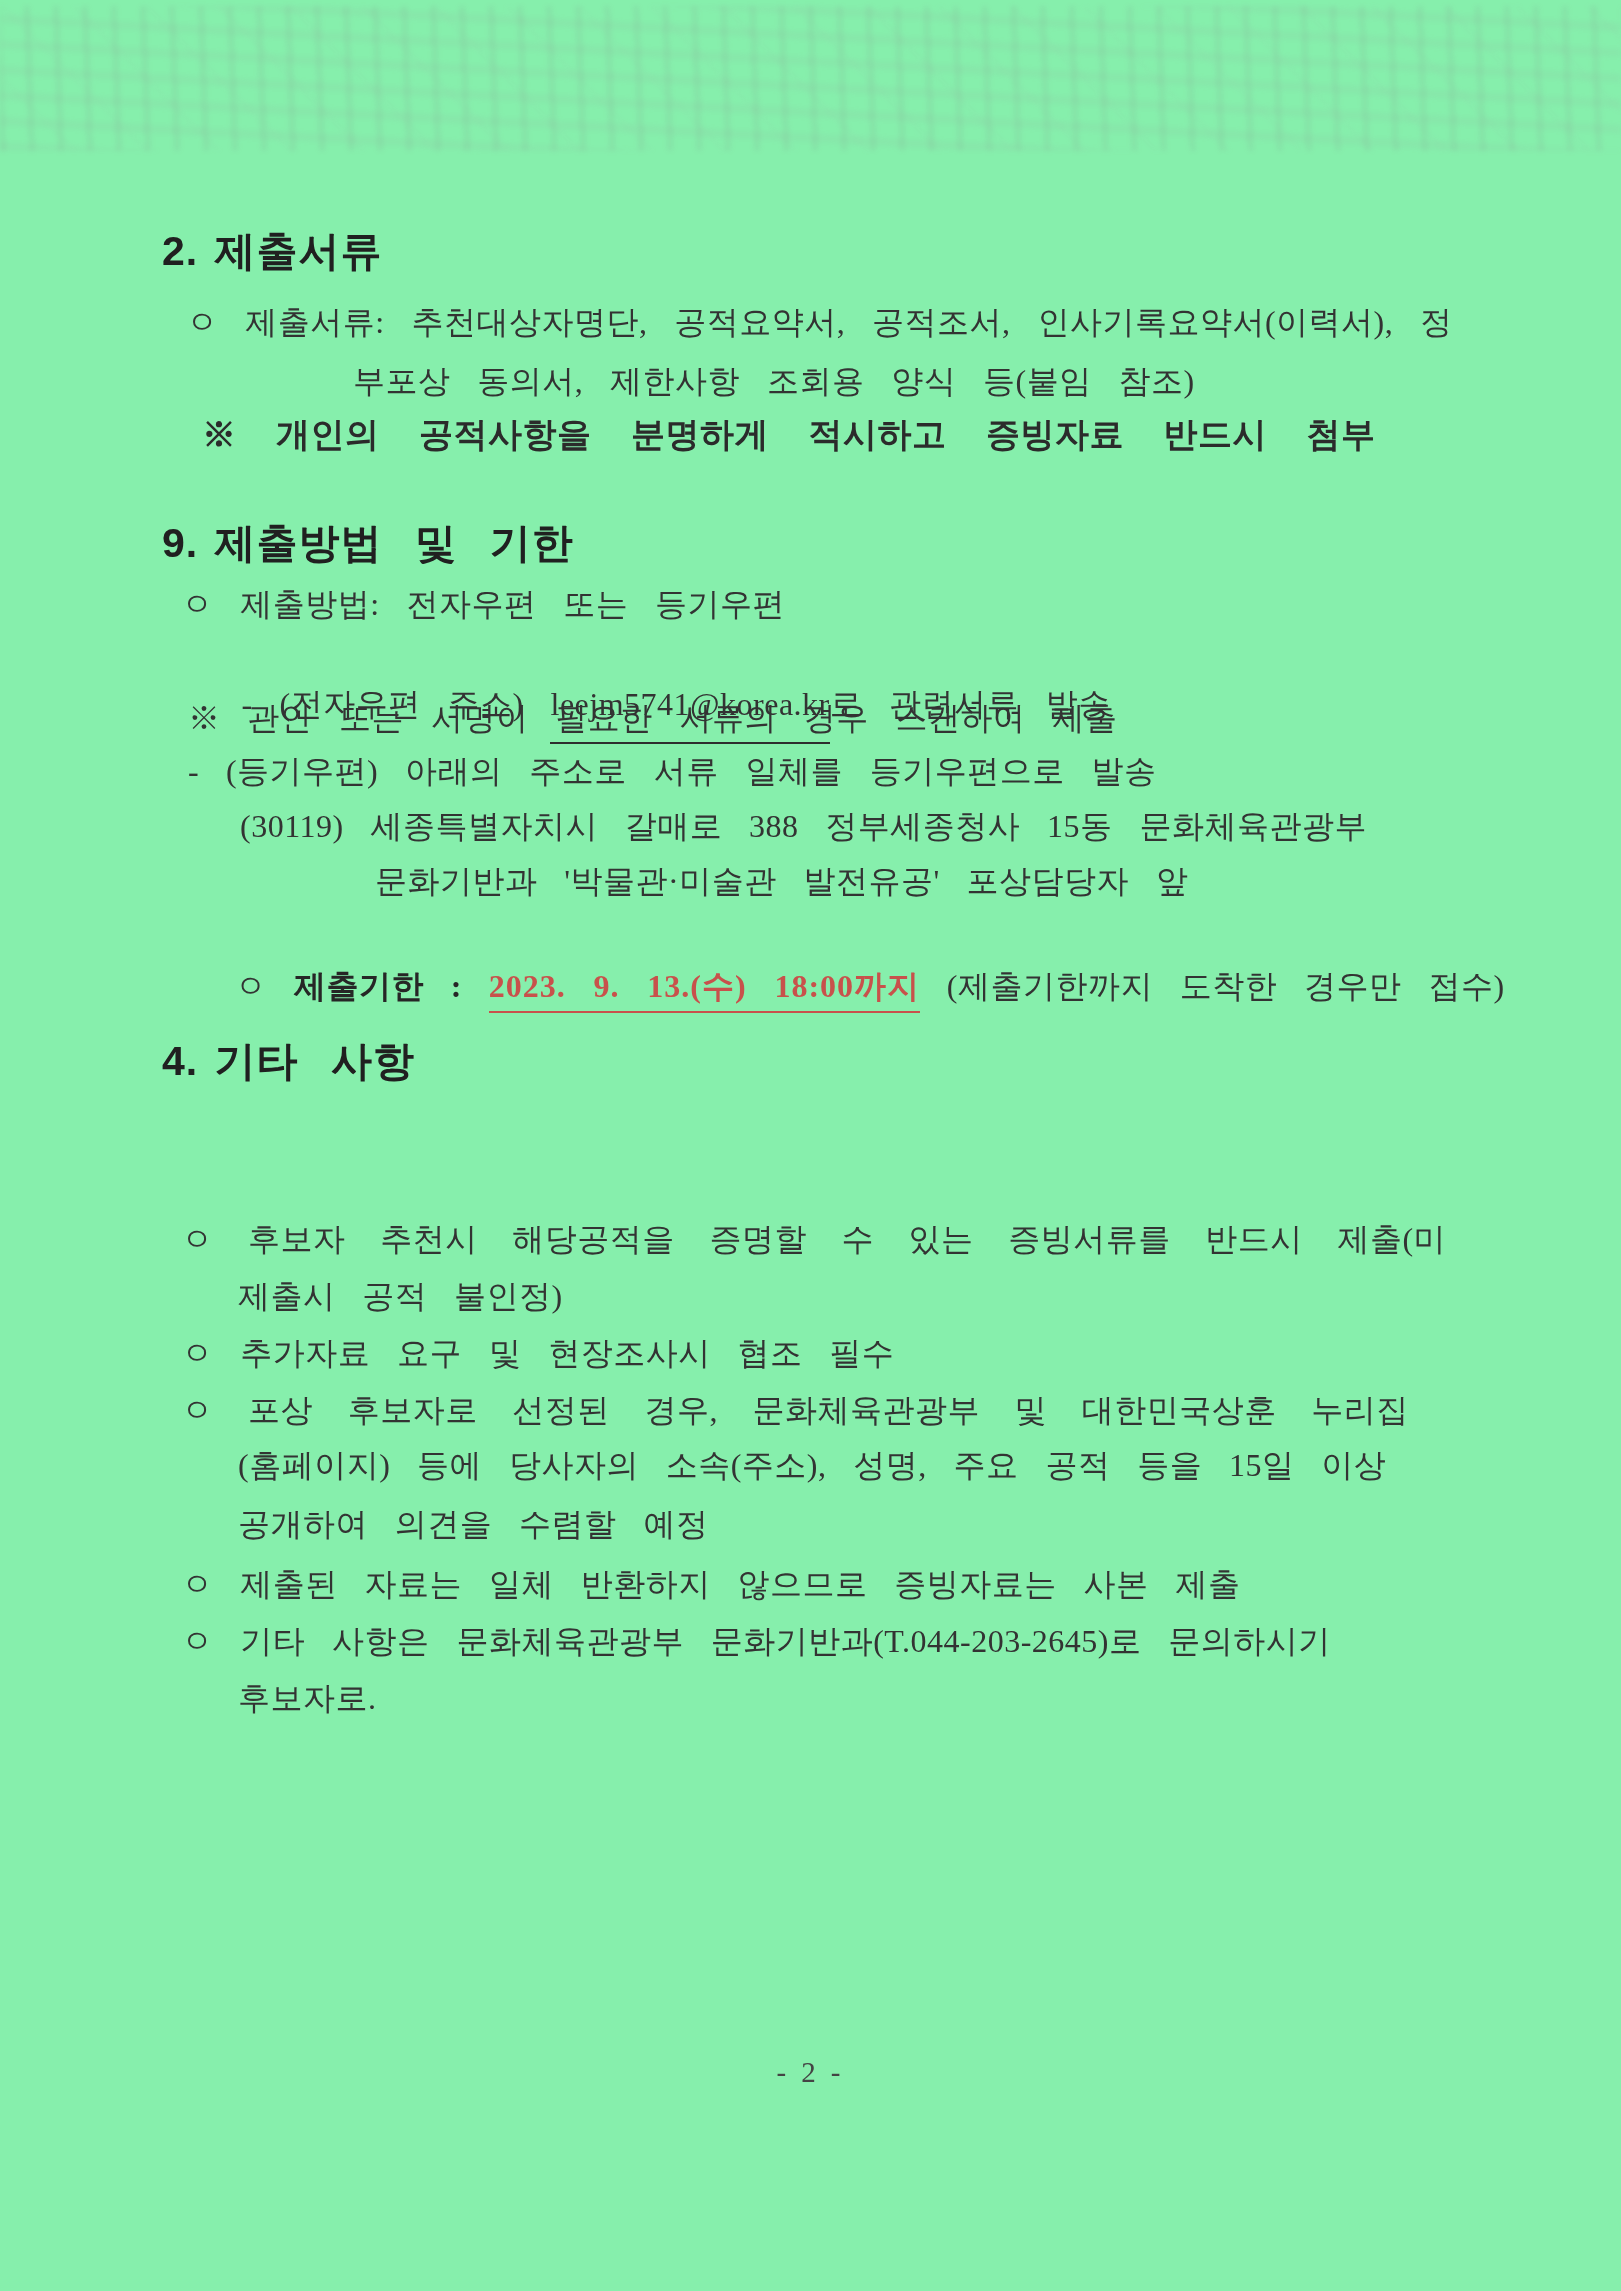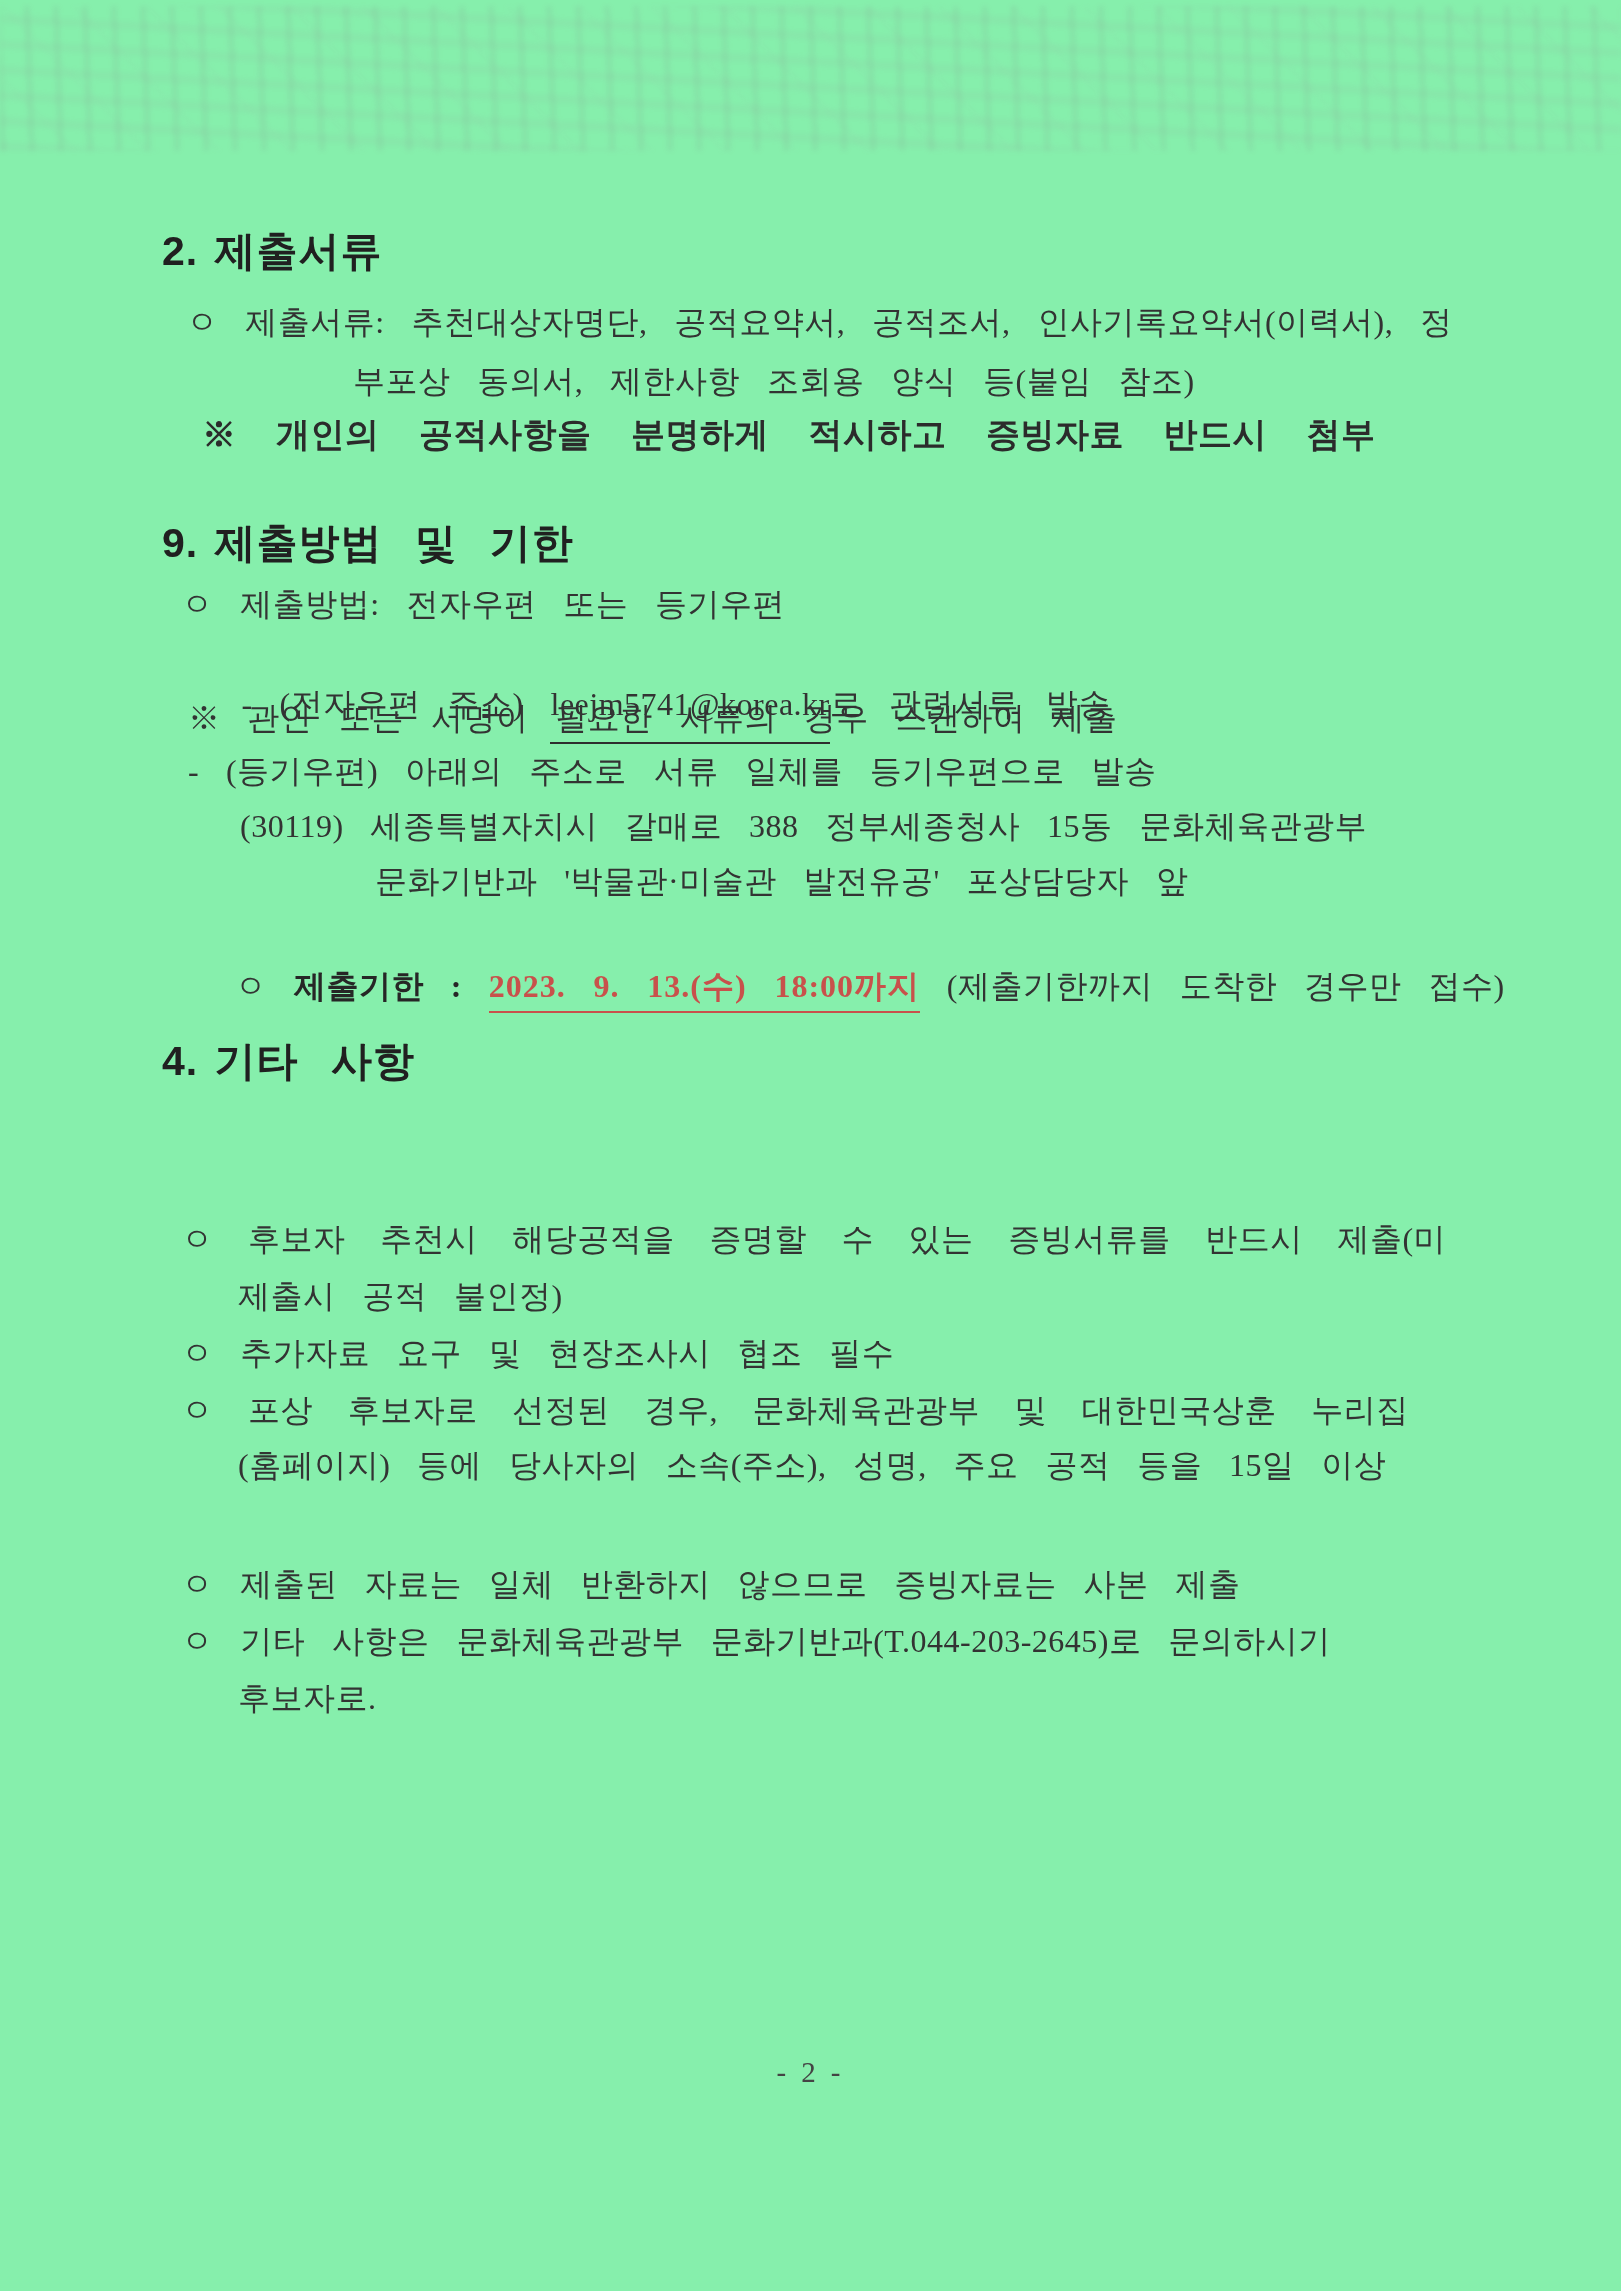--- a/index.html
+++ b/index.html
@@ -108,20 +108,21 @@
   <div class="line" style="left:181px; top:919px;">
     <span>ㅇ  </span><span class="bold">제출기한  :  </span><span class="deadline-red">2023.  9.  13.(수)  18:00까지</span><span>  (제출기한까지  도착한  경우만  접수)</span>
   </div>
 
   <div class="heading" style="left:162px; top:1037px;">4. 기타  사항</div>
   <div class="line wide2" style="left:181px; top:1217px;">ㅇ  후보자  추천시  해당공적을  증명할  수  있는  증빙서류를  반드시  제출(미</div>
   <div class="line" style="left:238px; top:1274px;">제출시  공적  불인정)</div>
   <div class="line" style="left:181px; top:1331px;">ㅇ  추가자료  요구  및  현장조사시  협조  필수</div>
   <div class="line wide2" style="left:181px; top:1388px;">ㅇ  포상  후보자로  선정된  경우,  문화체육관광부  및  대한민국상훈  누리집</div>
   <div class="line" style="left:238px; top:1443px;">(홈페이지)  등에  당사자의  소속(주소),  성명,  주요  공적  등을  15일  이상</div>
+  <div class="line" style="left:238px; top:1502px;">공개하여  의견을  수렴할  예정</div>
   <div class="line" style="left:181px; top:1562px;">ㅇ  제출된  자료는  일체  반환하지  않으므로  증빙자료는  사본  제출</div>
   <div class="line" style="left:181px; top:1619px;">ㅇ  기타  사항은  문화체육관광부  문화기반과(T.044-203-2645)로  문의하시기</div>
   <div class="line" style="left:238px; top:1676px;">후보자로.</div>
 
   <div class="footer-pagenum" style="top:2056px;">- 2 -</div>
 
 </div>
 
 
 </body></html>

